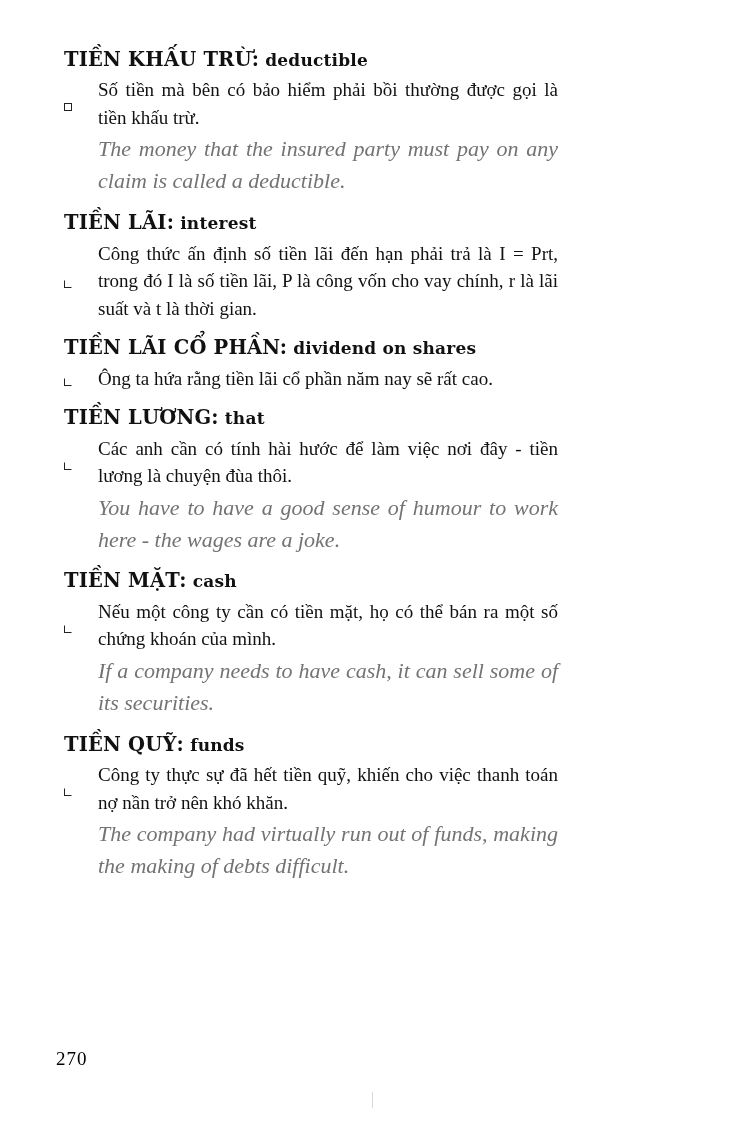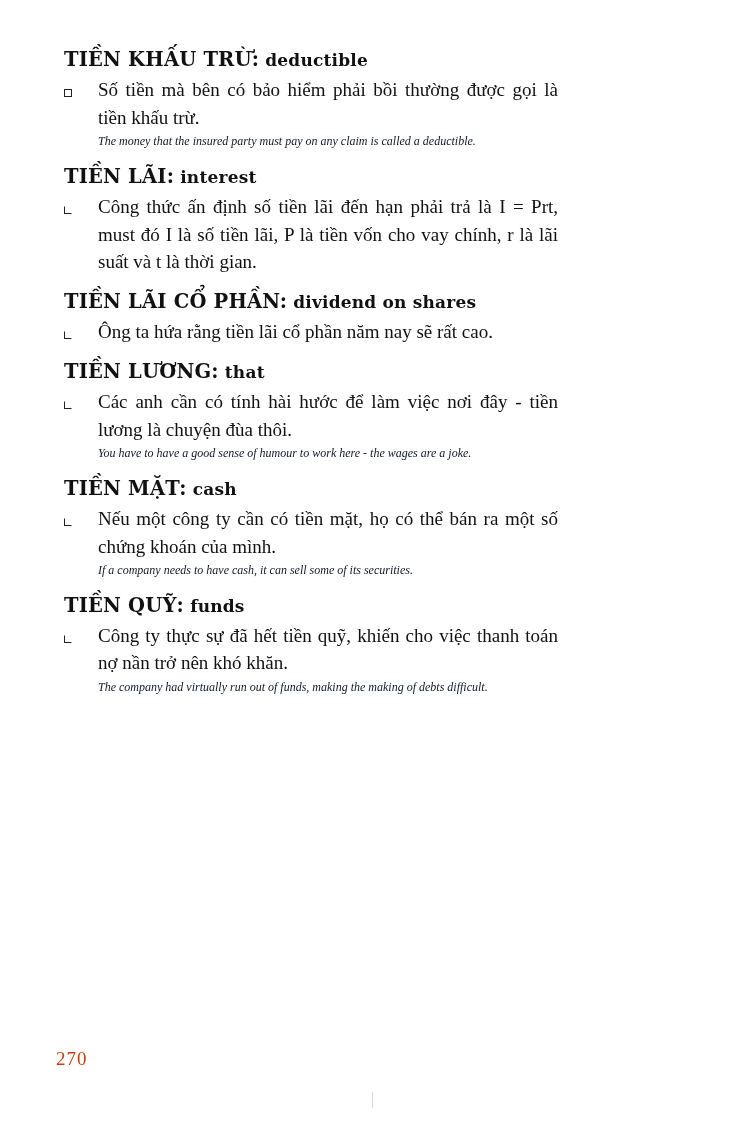--- a/index.html
+++ b/index.html
@@ -44,21 +44,21 @@
     font-weight: bold;
     font-size: 19.5px;
   }
   .headword .gloss {
     font-family: "DejaVu Serif", serif;
     font-weight: bold;
     font-size: 17px;
   }
   .item {
     display: flex;
-    align-items: flex-start;
+    align-items: center;
     margin: 0 0 2px 0;
   }
   .bullet {
     flex: 0 0 34px;
     font-size: 13px;
     line-height: 1.55;
     padding-top: 7px;
     color: #1a1a1a;
   }
   .bullet .sq {
@@ -75,36 +75,36 @@
   .vi {
     flex: 1 1 auto;
     font-family: "Liberation Serif", serif;
     font-size: 19px;
     line-height: 1.45;
     text-align: justify;
   }
   .en {
     font-family: "Liberation Serif", serif;
     font-style: italic;
-    font-size: 12px;
+    font-size: 22px;
     line-height: 1.45;
     margin-left: 34px;
     text-align: justify;
-    color: #0f172a;
+    color: #737373;
   }
   .en.tight {
     text-align: justify;
   }
   .page-number {
     position: absolute;
     left: 56px;
     bottom: 52px;
     font-family: "Liberation Serif", serif;
     font-size: 19px;
-    color: #c2410c;
+    color: #000000;
     letter-spacing: 1px;
   }
   .spine-mark {
     position: absolute;
     left: 372px;
     bottom: 14px;
     width: 1px;
     height: 16px;
     background: #d8d8d8;
   }
@@ -125,21 +125,21 @@
       </div>
       <div class="en">The money that the insured party must pay on any claim is called a deductible.</div>
     </div>
 
     <div class="entry">
       <div class="headword">
         <span class="term">TIỀN LÃI:</span><span class="gloss"> interest</span>
       </div>
       <div class="item">
         <div class="bullet"><span class="sq open"></span></div>
-        <div class="vi">Công thức ấn định số tiền lãi đến hạn phải trả là I = Prt, must đó I là số tiền lãi, P là tiền vốn cho vay chính, r là lãi suất và t là thời gian.</div>
+        <div class="vi">Công thức ấn định số tiền lãi đến hạn phải trả là I = Prt, trong đó I là số tiền lãi, P là công vốn cho vay chính, r là lãi suất và t là thời gian.</div>
       </div>
     </div>
 
     <div class="entry">
       <div class="headword">
         <span class="term">TIỀN LÃI CỔ PHẦN:</span><span class="gloss"> dividend on shares</span>
       </div>
       <div class="item">
         <div class="bullet"><span class="sq open"></span></div>
         <div class="vi">Ông ta hứa rằng tiền lãi cổ phần năm nay sẽ rất cao.</div>

